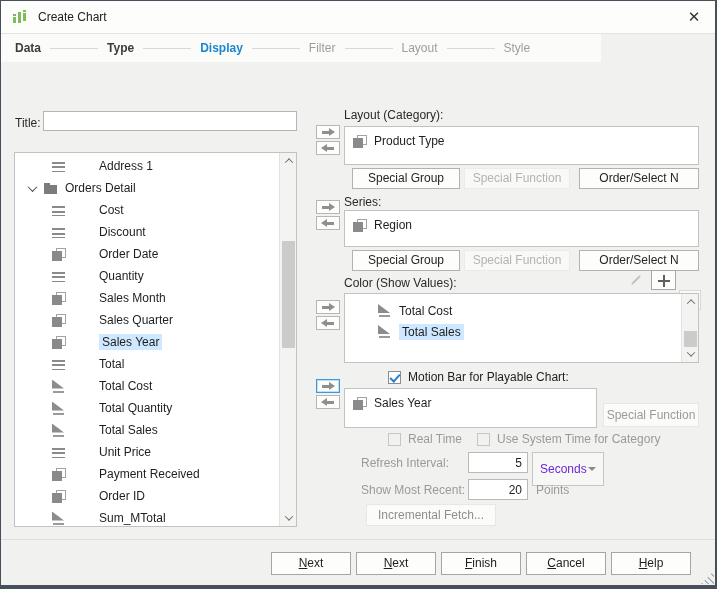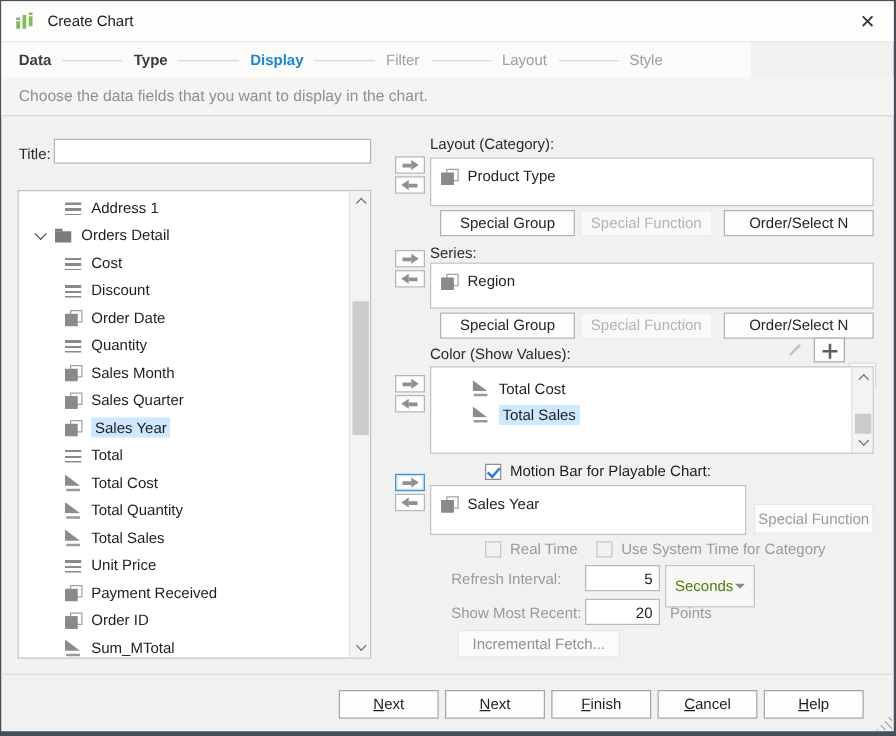--- a/index.html
+++ b/index.html
@@ -63,21 +63,21 @@
   
   .title-label { position:absolute; left:14px; top:115px; }
   .title-input { position:absolute; left:42px; top:110px; width:254px; height:20px; background:#fff;
                  border:1px solid #b5b5b3; font-family:inherit; font-size:12px; padding:0 4px; }
   .res-label { position:absolute; left:13px; top:137px;margin-top:24px; }
   .treebox { position:absolute; left:13px; top:151px; width:283px; height:375px; background:#fff;
              border:1px solid #c2c2c0; overflow:hidden; }
   .tree { position:absolute; left:0; top:2px; right:17px; }
   .trow { height:22px; display:flex; align-items:center; cursor:default; }
   .trow.i1 { padding-left:14px; }
-  .trow.i2 { padding-left:37px; }
+  .trow.i2 { padding-left:37px;gap:26px; }
   .trow .ficon { margin-right:8px; }
   .sel { background:#cde8ff; padding:1px 3px; }
 
   
   .vscroll { position:absolute; top:0; bottom:0; right:0; width:17px; background:#f3f3f1; border-left:1px solid #e2e2e0; }
   .sarrow { position:absolute; left:0; width:17px; height:16px; display:flex; align-items:center; justify-content:center; }
   .sarrow span { width:6px; height:6px; border-right:1.5px solid #6f6f6d; border-bottom:1.5px solid #6f6f6d; }
   .sarrow.up { top:0; } .sarrow.up span { transform:rotate(-135deg) translate(-1px,-1px); }
   .sarrow.down { bottom:0; } .sarrow.down span { transform:rotate(45deg) translate(-1px,-1px); }
   .sthumb { position:absolute; left:2px; width:13px; background:#cbcbc9; }
@@ -114,21 +114,21 @@
   .cbrow { position:absolute; display:flex; align-items:center;padding-left:44px; }
   .cb { width:13px; height:13px; background:#fff; border:1px solid #8d8d8b; margin-right:7px; position:relative; flex:0 0 13px; }
   .cb.checked::after { content:""; position:absolute; left:3px; top:0px; width:4px; height:8px;
       border-right:2px solid #2b7cd3; border-bottom:2px solid #2b7cd3; transform:rotate(42deg); }
   .cb.disabled { background:#f1f1ef; border-color:#c6c6c4; }
 
   
   .num-input { position:absolute; width:60px; height:21px; border:1px solid #b9b9b7; background:#fff;
                font-family:inherit; font-size:12px; text-align:right; padding:0 5px; color:#1e1e1e; }
   .dropdown { position:absolute; left:531px; top:451px; width:72px; height:31px; border:1px solid #c6c6c4;
-              background:#f7f7f5; color:#4d7c0f; display:flex; align-items:center; padding:16px 7px; }
+              background:#f7f7f5; color:#6d28d9; display:flex; align-items:center; padding:16px 7px; }
   .dd-arrow { margin-left:auto; width:0; height:0; border-left:4px solid transparent;
               border-right:4px solid transparent; border-top:4px solid #8a8a88; }
 
   
   .footer-sep { position:absolute; left:0; right:0; top:538px; height:1px; background:#dededc; }
   .fbtn { position:absolute; top:551px; width:80px; height:23px; background:#fdfdfc; border:1px solid #a5a5a3;
           text-align:center; cursor:default; }
   .fbtn span { display:block; line-height:21px; font-size:12px; color:#1e1e1e; }
   .fbtn span::first-letter { text-decoration:underline; }
 
@@ -160,21 +160,20 @@
     <span class="sline"></span>
     <span class="step active">Display</span>
     <span class="sline"></span>
     <span class="step todo">Filter</span>
     <span class="sline"></span>
     <span class="step todo">Layout</span>
     <span class="sline"></span>
     <span class="step todo">Style</span>
   </div>
 
-  <div class="desc">Choose the data fields that you want to display in the chart.</div>
 
   <span class="sec-label title-label">Title:</span>
   <input class="title-input" type="text" value="" style="">
   <span class="sec-label res-label">Resources:</span>
 
   <div class="treebox">
     <div class="tree">
       <div class="trow i2">
           <span class="ficon" data-icon="lines"></span>
           <span>Address 1</span>

